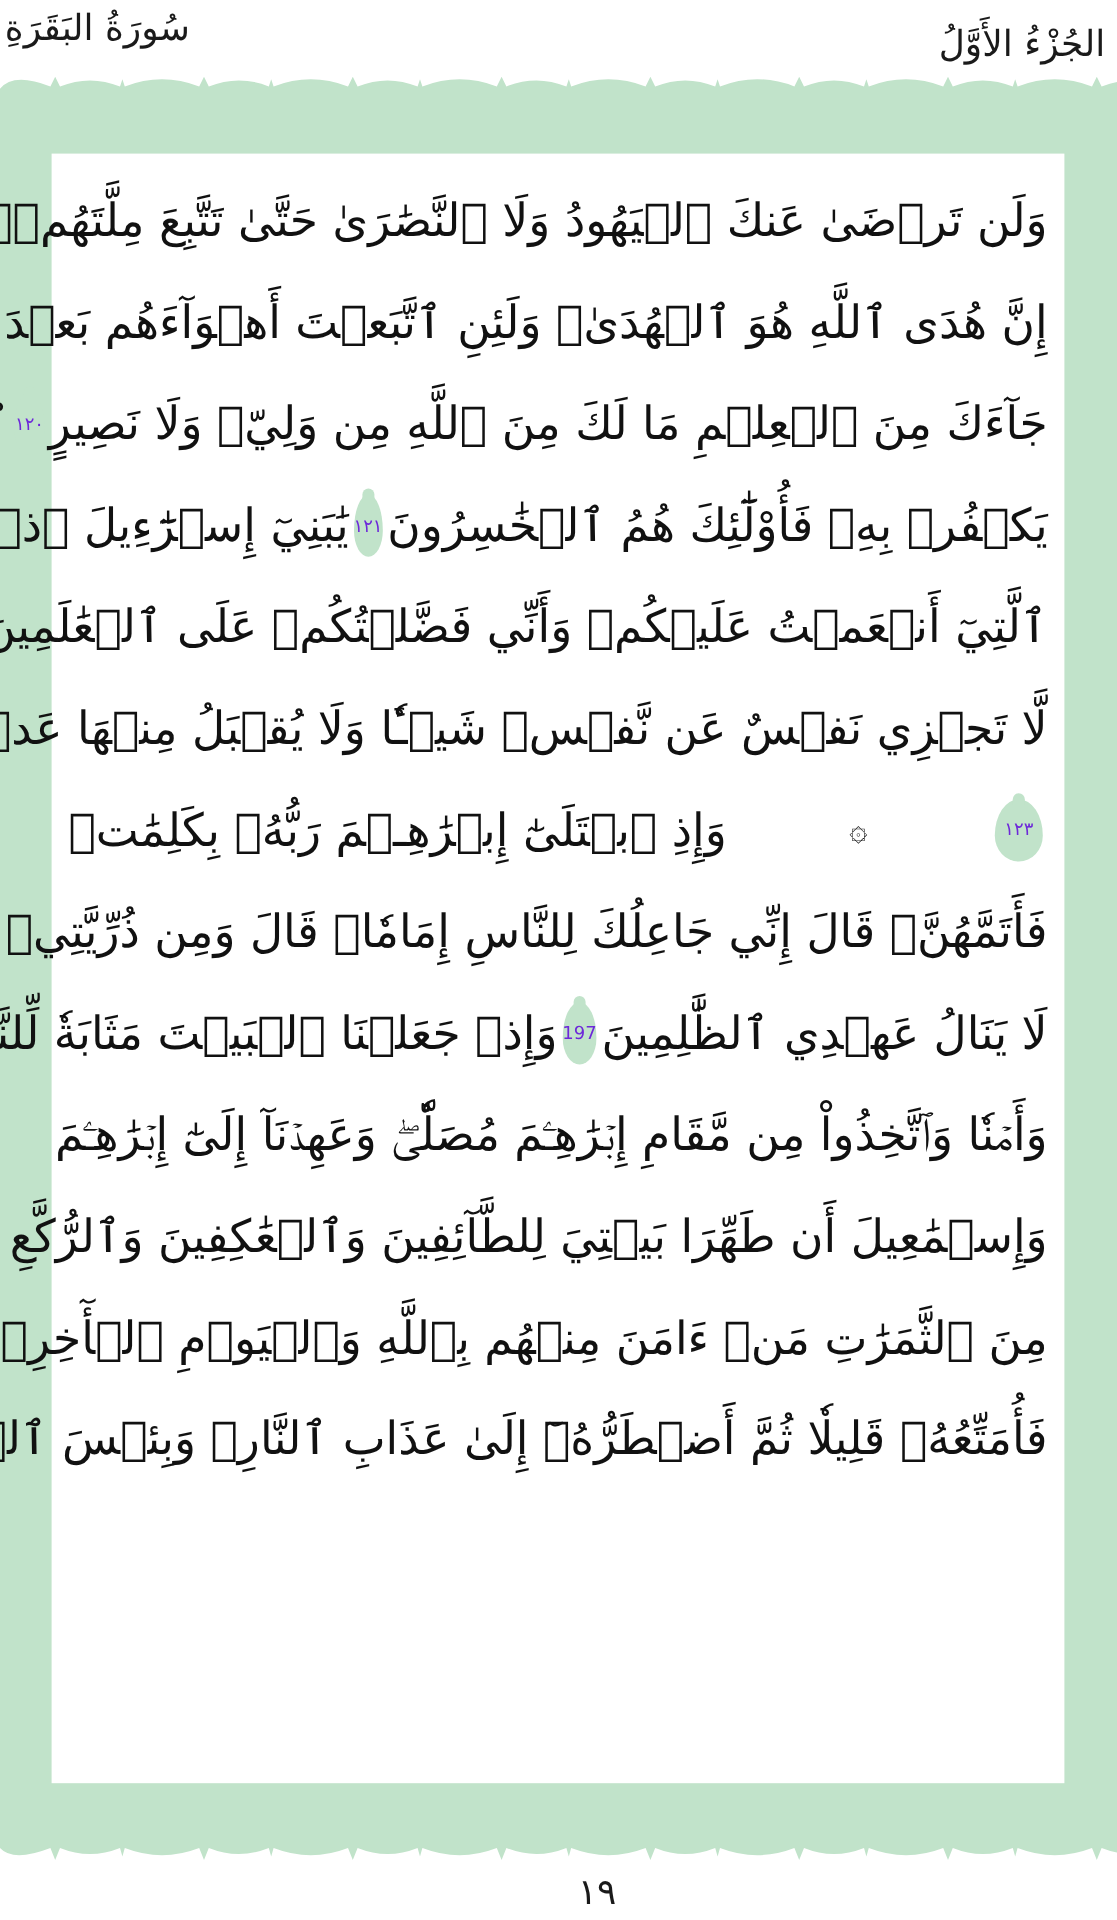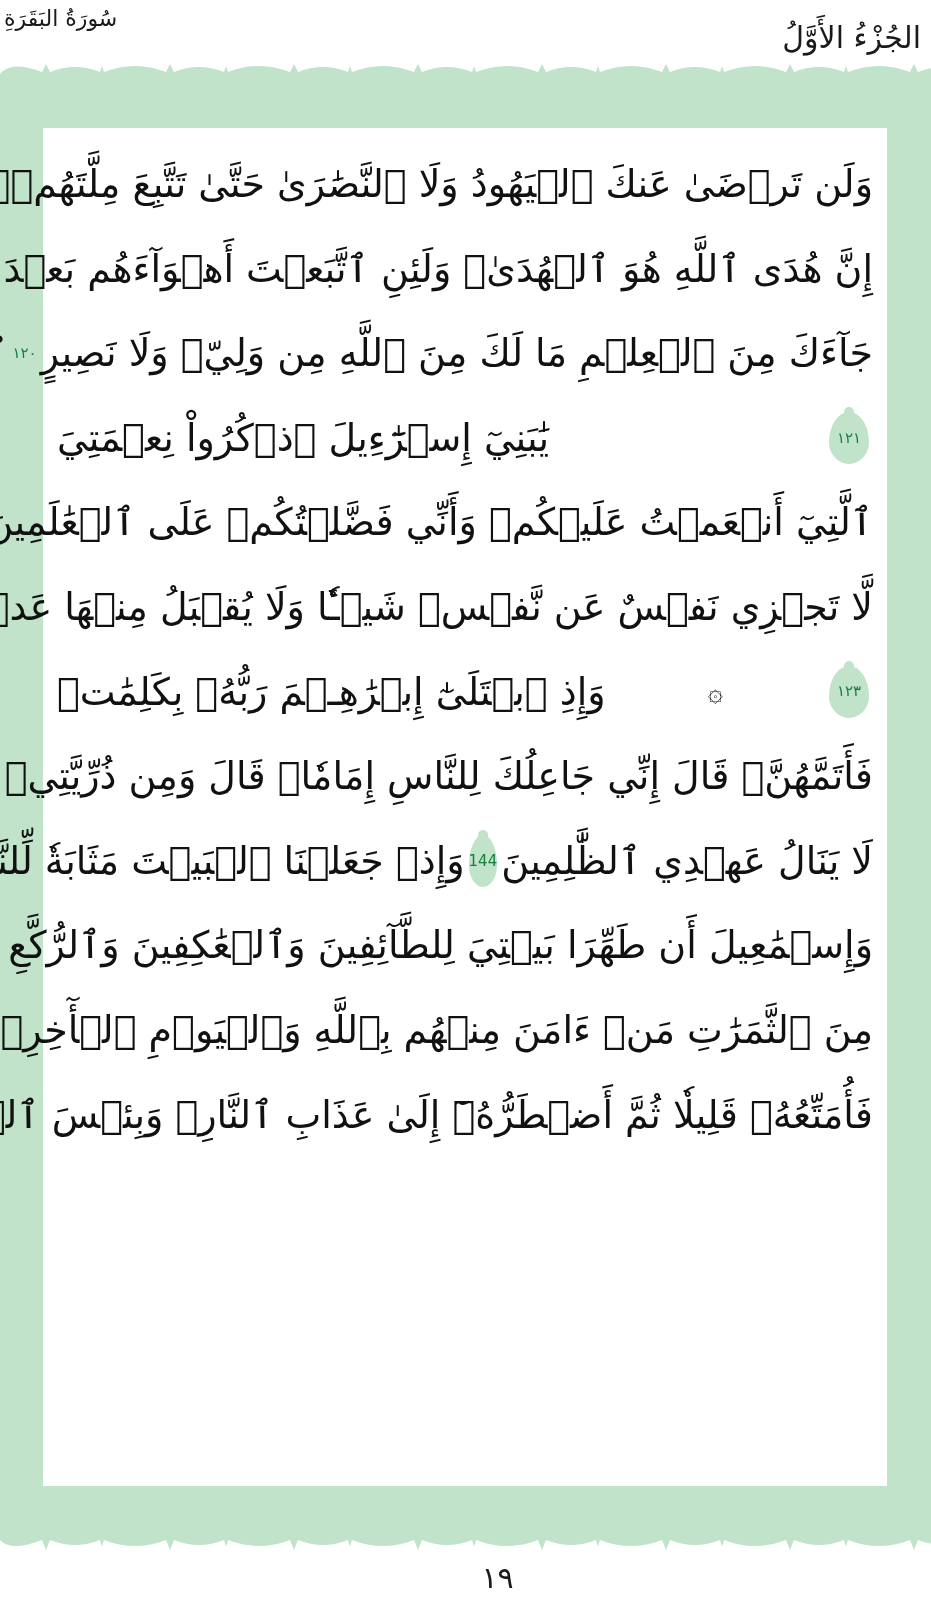--- a/index.html
+++ b/index.html
@@ -12,21 +12,21 @@
     .running-header {
       position: absolute; top: 0; left: 0; width: 931px; height: 56px;
     }
     .juz-name {
       position: absolute; right: 10px; top: 20px;
       font-size: 30px; color: #1a1a1a; direction: rtl;
       font-family: "DejaVu Sans", sans-serif;
     }
     .surah-name {
       position: absolute; left: 4px; top: 6px;
-      font-size: 22px; color: #1a1a1a; direction: rtl;
+      font-size: 30px; color: #1a1a1a; direction: rtl;
       font-family: "DejaVu Sans", sans-serif;
     }
 
     .frame {
       position: absolute; left: 0; top: 62px; width: 931px; height: 1488px;
     }
     .frame-body {
       position: absolute; left: 0; top: 18px; width: 931px; height: 1454px;
       background: #c1e3ca;
     }
@@ -54,21 +54,21 @@
       flex-direction: row;
       justify-content: space-between;
       align-items: center;
     }
     .seg { display: inline-block; }
     .ayah-marker {
       display: inline-flex; align-items: center; justify-content: center;
       width: 40px; height: 52px;
       background: #c1e3ca;
       border-radius: 50% 50% 50% 50% / 58% 58% 42% 42%;
-      font-size: 15px; color: #15803d; line-height: 1;
+      font-size: 15px; color: #6d28d9; line-height: 1;
       position: relative; margin: 0 4px;
       font-family: "DejaVu Sans", sans-serif;
     }
     .ayah-marker::before {
       content: ""; position: absolute; top: -5px; left: 50%;
       width: 10px; height: 10px; margin-left: -5px;
       background: #c1e3ca; border-radius: 50% 50% 0 0;
     }
     .hizb-mark { display: inline-block; font-size: 26px; color: #222; margin: 0 4px; }
 
@@ -106,41 +106,45 @@
         </div>
         <div class="line">
           <span class="seg">إِنَّ هُدَى ٱللَّهِ هُوَ ٱلۡهُدَىٰۗ وَلَئِنِ ٱتَّبَعۡتَ أَهۡوَآءَهُم بَعۡدَ ٱلَّذِي</span>
         </div>
         <div class="line">
           <span class="seg">جَآءَكَ مِنَ ٱلۡعِلۡمِ مَا لَكَ مِنَ ٱللَّهِ مِن وَلِيّٖ وَلَا نَصِيرٍ</span>
           <span class="ayah-marker">١٢٠</span>
           <span class="seg">ٱلَّذِينَ</span>
         </div>
         <div class="line">
+          <span class="seg">يَكۡفُرۡ بِهِۦ فَأُوْلَٰٓئِكَ هُمُ ٱلۡخَٰسِرُونَ</span>
           <span class="ayah-marker">١٢١</span>
           <span class="seg">يَٰبَنِيٓ إِسۡرَٰٓءِيلَ ٱذۡكُرُواْ نِعۡمَتِيَ</span>
         </div>
         <div class="line">
           <span class="seg">ٱلَّتِيٓ أَنۡعَمۡتُ عَلَيۡكُمۡ وَأَنِّي فَضَّلۡتُكُمۡ عَلَى ٱلۡعَٰلَمِينَ</span>
         </div>
         <div class="line">
           <span class="seg">لَّا تَجۡزِي نَفۡسٌ عَن نَّفۡسٖ شَيۡـٔٗا وَلَا يُقۡبَلُ مِنۡهَا عَدۡلٞ وَلَا تَنفَعُهَا</span>
         </div>
         <div class="line">
           <span class="ayah-marker">١٢٣</span>
           <span class="hizb-mark">۞</span>
           <span class="seg">وَإِذِ ٱبۡتَلَىٰٓ إِبۡرَٰهِـۧمَ رَبُّهُۥ بِكَلِمَٰتٖ</span>
         </div>
         <div class="line">
           <span class="seg">فَأَتَمَّهُنَّۖ قَالَ إِنِّي جَاعِلُكَ لِلنَّاسِ إِمَامٗاۖ قَالَ وَمِن ذُرِّيَّتِيۖ قَالَ</span>
         </div>
         <div class="line">
           <span class="seg">لَا يَنَالُ عَهۡدِي ٱلظَّٰلِمِينَ</span>
-          <span class="ayah-marker">144</span>
+          <span class="ayah-marker">197</span>
           <span class="seg">وَإِذۡ جَعَلۡنَا ٱلۡبَيۡتَ مَثَابَةٗ لِّلنَّاسِ</span>
+        </div>
+        <div class="line">
+          <span class="seg">وَأَمۡنٗا وَٱتَّخِذُواْ مِن مَّقَامِ إِبۡرَٰهِـۧمَ مُصَلّٗىۖ وَعَهِدۡنَآ إِلَىٰٓ إِبۡرَٰهِـۧمَ</span>
         </div>
         <div class="line">
           <span class="seg">وَإِسۡمَٰعِيلَ أَن طَهِّرَا بَيۡتِيَ لِلطَّآئِفِينَ وَٱلۡعَٰكِفِينَ وَٱلرُّكَّعِ ٱلسُّجُودِ</span>
         </div>
         <div class="line">
           <span class="seg">مِنَ ٱلثَّمَرَٰتِ مَنۡ ءَامَنَ مِنۡهُم بِٱللَّهِ وَٱلۡيَوۡمِ ٱلۡأٓخِرِۚ قَالَ وَمَن كَفَرَ</span>
         </div>
         <div class="line">
           <span class="seg">فَأُمَتِّعُهُۥ قَلِيلٗا ثُمَّ أَضۡطَرُّهُۥٓ إِلَىٰ عَذَابِ ٱلنَّارِۖ وَبِئۡسَ ٱلۡمَصِيرُ</span>
         </div>

